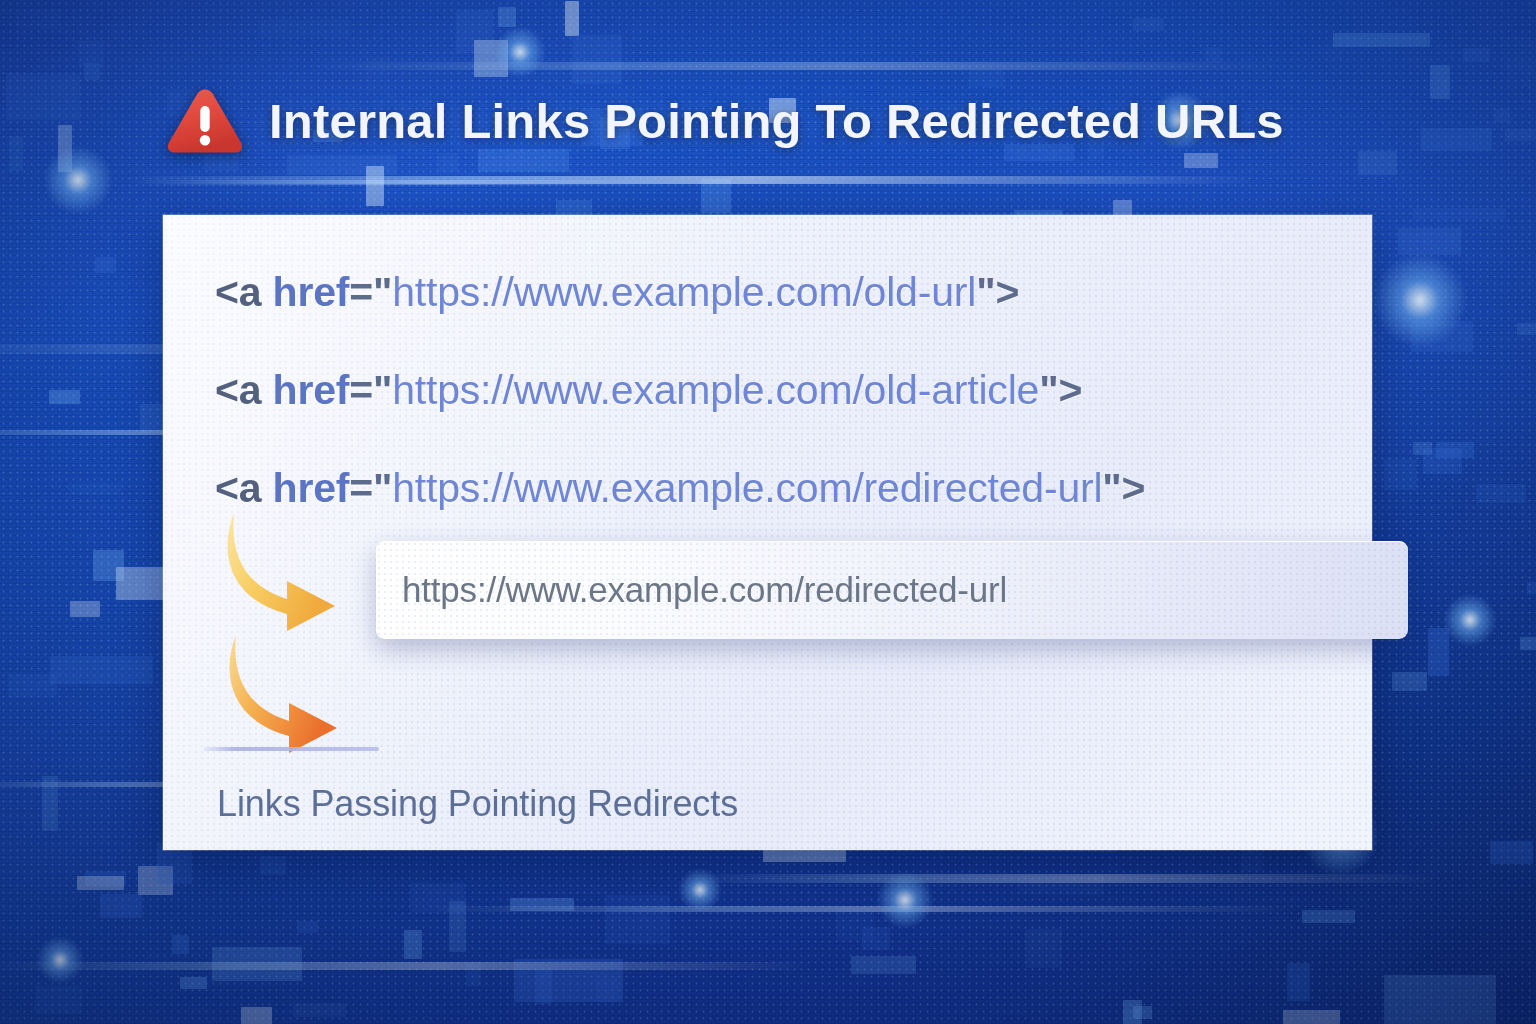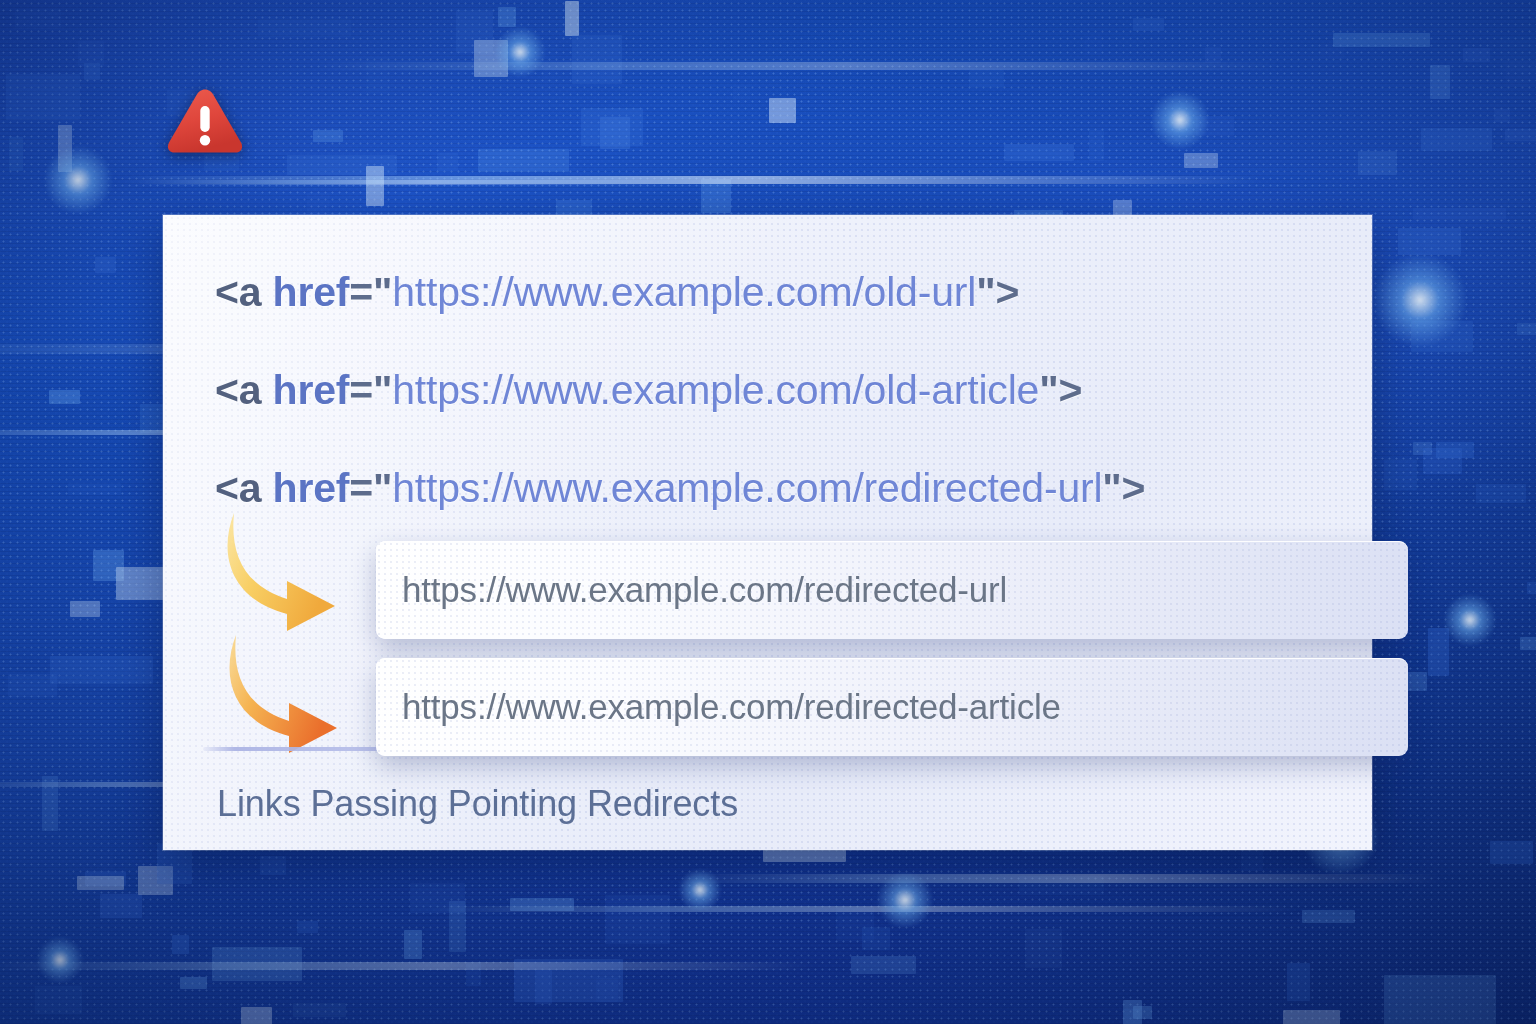--- a/index.html
+++ b/index.html
@@ -396,20 +396,21 @@
           <stop offset="0%" stop-color="#ec5b4e"></stop>
           <stop offset="55%" stop-color="#df463c"></stop>
           <stop offset="100%" stop-color="#c9362e"></stop>
         </linearGradient>
       </defs>
       <path d="M42 5.5 C46 5.5 48.6 7.8 50.6 11.2 L78 58.5 C80.6 63.2 78.4 68.6 72.8 68.6 L11.2 68.6 C5.6 68.6 3.4 63.2 6 58.5 L33.4 11.2 C35.4 7.8 38 5.5 42 5.5 Z" fill="url(#gwarn)"></path>
       <rect x="37.3" y="22" width="9.4" height="26" rx="4.7" fill="#ffffff"></rect>
       <circle cx="42" cy="56.2" r="5.2" fill="#ffffff"></circle>
     </svg>
   </div>
+  <div class="page-title">Internal Links Pointing To Redirected URLs</div>
 </div>
 
 <div class="card">
   <div class="card-tex"></div>
   <div class="card-sheen"></div>
 
   <div class="code-line cl1">
     <span class="tag">&lt;a </span><span class="key">href</span><span class="punc">="</span><span class="url">https://www.example.com/old-url</span><span class="punc">"&gt;</span>
   </div>
   <div class="code-line cl2">
@@ -443,19 +444,15 @@
       </g>
     </svg>
   </div>
 
   <div class="divider"></div>
 
   <div class="rbox rbox1">
     <div class="rbox-tex"></div>
     <div class="rbox-text">https://www.example.com/redirected-url</div>
   </div>
-  <div class="rbox rbox2">
-    <div class="rbox-tex"></div>
-    <div class="rbox-text">https://www.example.com/redirected-article</div>
-  </div>
 
   <div class="caption">Links Passing Pointing Redirects</div>
 </div>
 
 </body></html>

